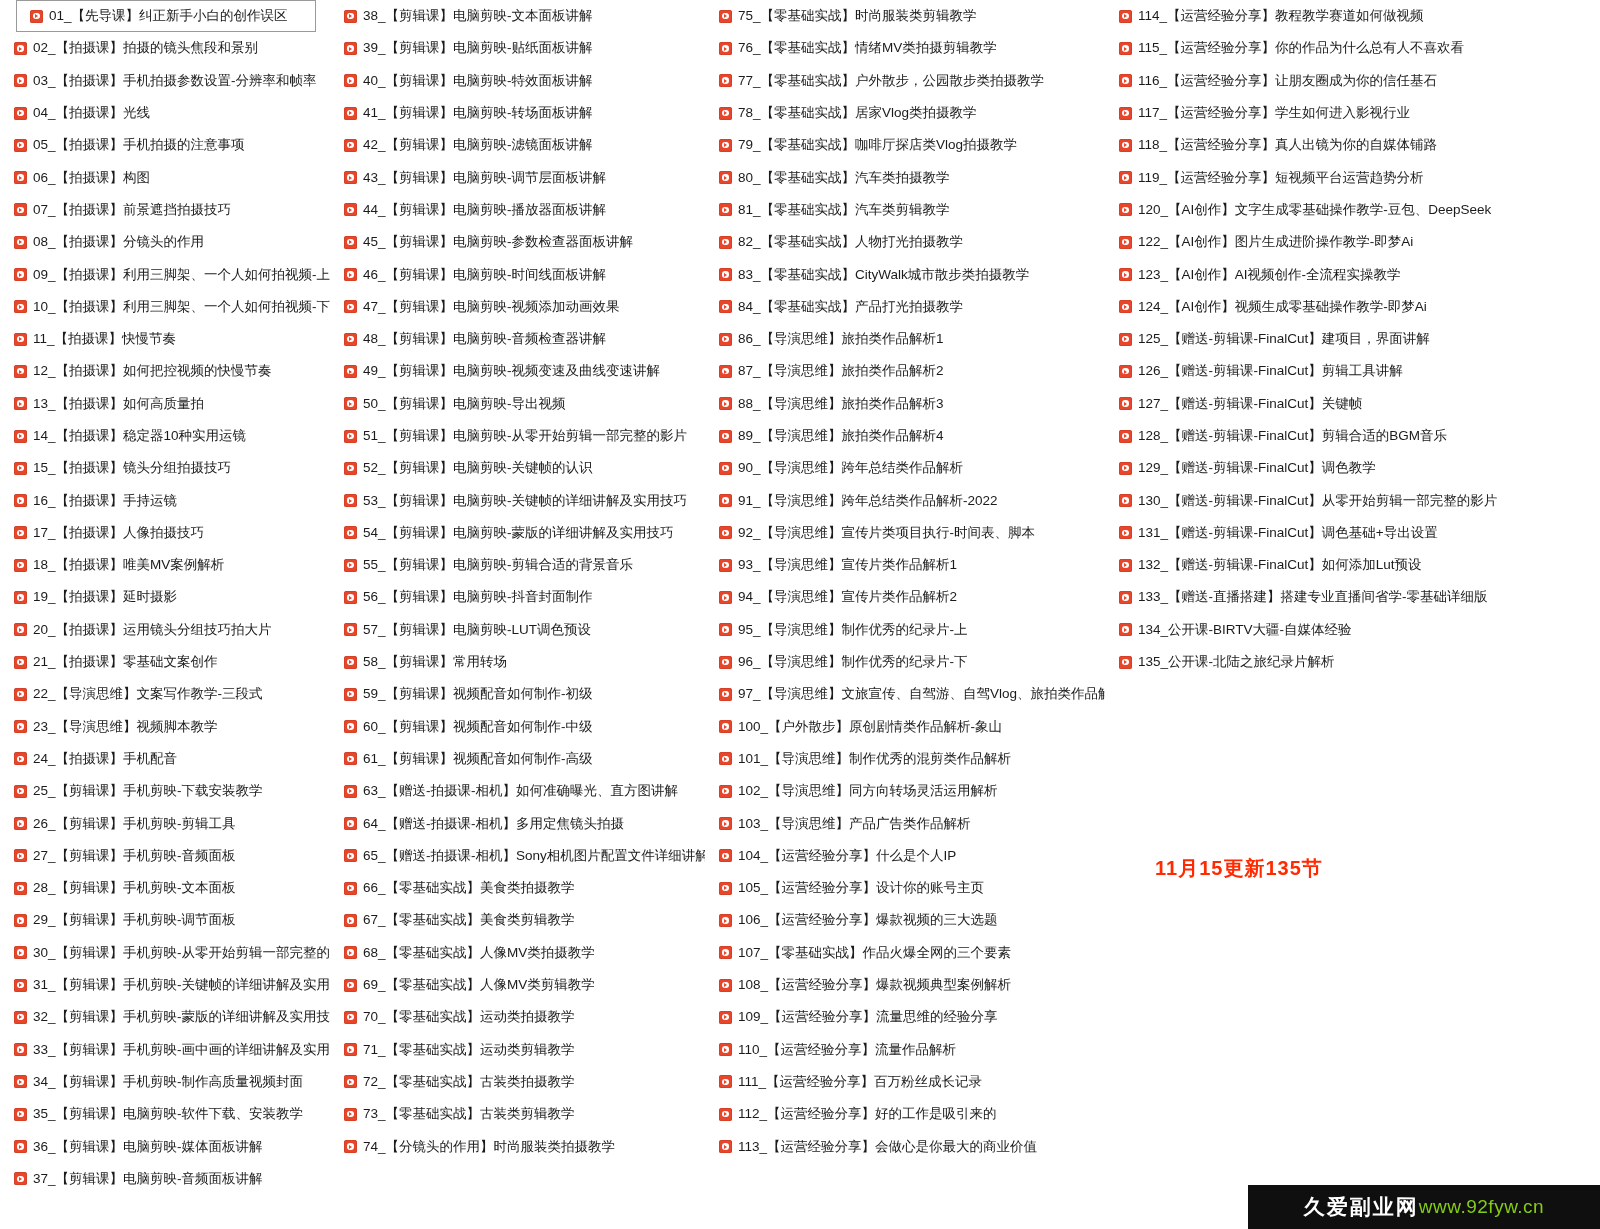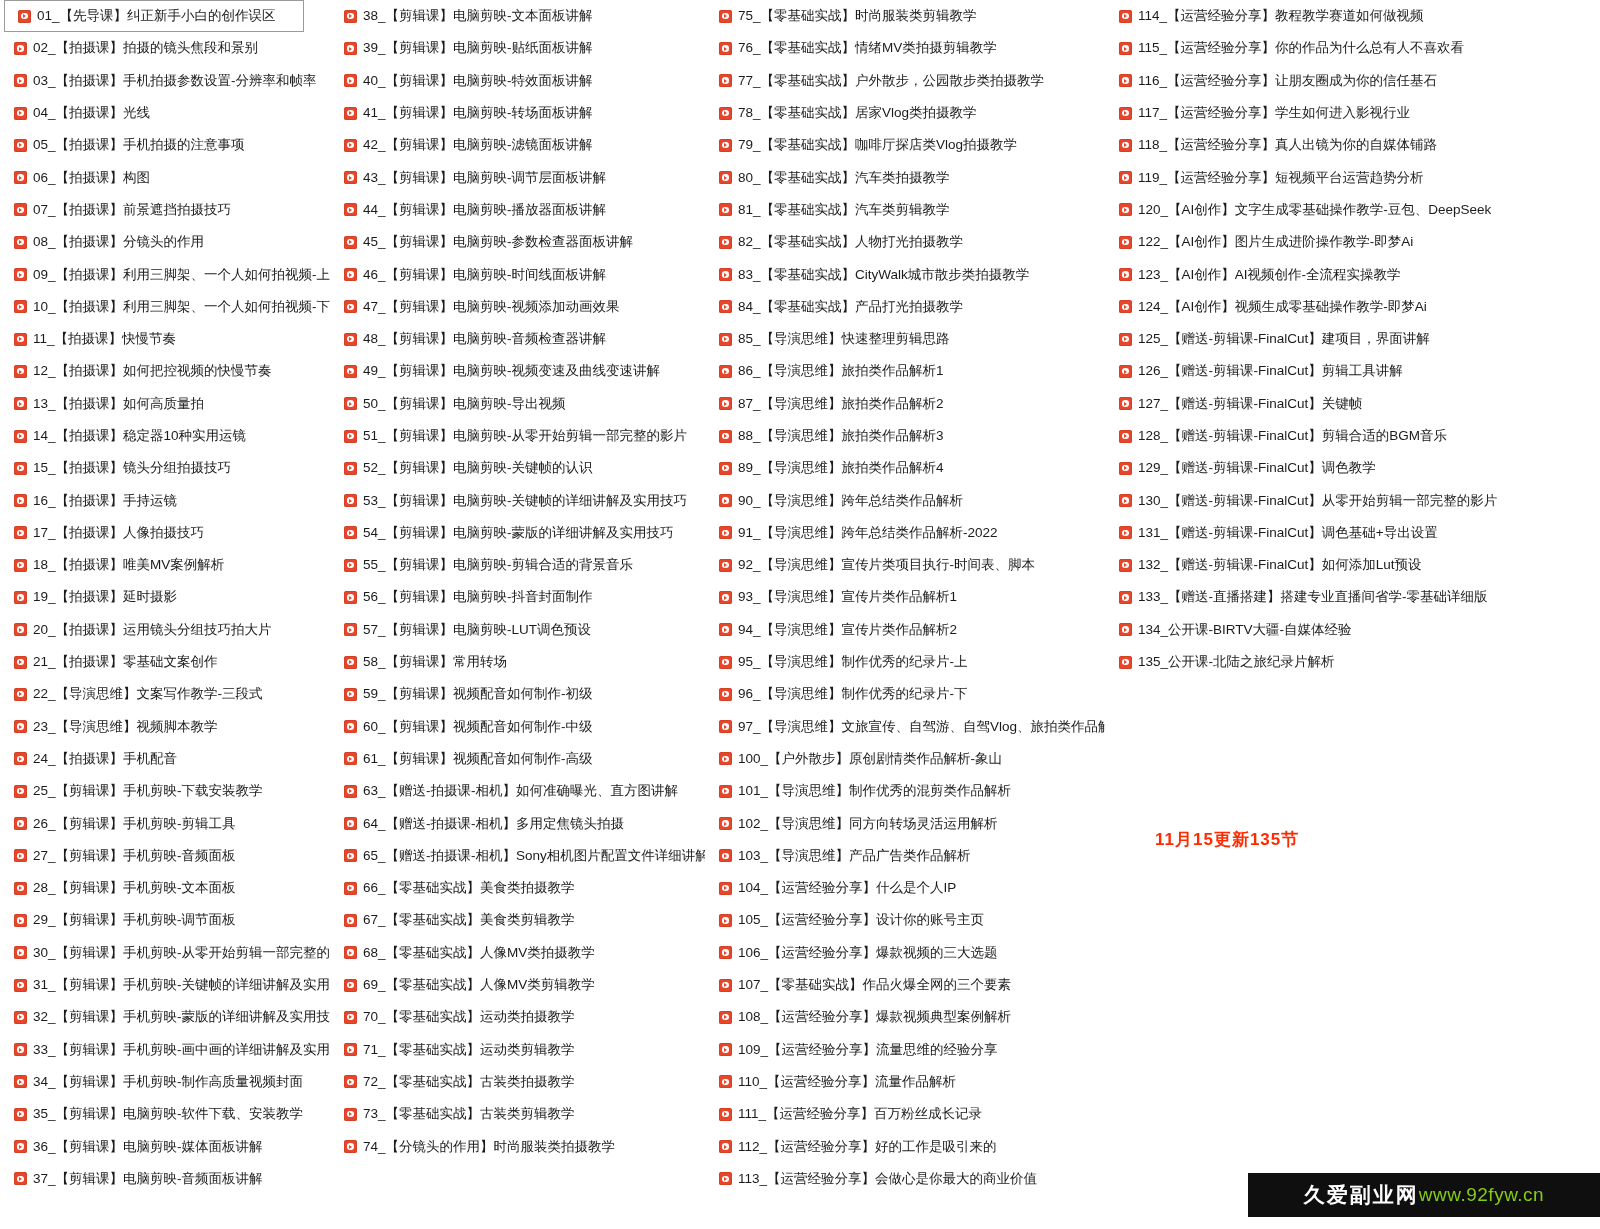--- a/index.html
+++ b/index.html
@@ -58,38 +58,38 @@
     flex:0 1 auto;
     overflow:hidden;
     text-overflow:clip;
   }
   
   .col1 .item:first-child{
     border:1px solid #9a9a9a;
     box-sizing:border-box;
     height:32.3px;
     width:300px;
-    margin-left:4px;
+    margin-left:16px;
     background:#ffffff;
   }
   .col1 .item:first-child .ico{margin-left:13px;}
 
   .note{
     position:absolute;
     left:1155px;
-    top:828px;
-    font-size:17px;
+    top:855px;
+    font-size:20px;
     color:#ff2a00;
     font-weight:bold;
     letter-spacing:1px;
   }
   .watermark{
     position:absolute;
     right:0px;
-    bottom:12px;
+    bottom:0px;
     width:352px;
     height:44px;
     background:#0f0f0f;
     display:flex;
     align-items:center;
     justify-content:center;
     gap:0;
   }
   .watermark .wm-main{
     color:#ffffff;
@@ -436,24 +436,20 @@
         <span class="ico"></span>
         <span class="txt">82_【零基础实战】人物打光拍摄教学</span>
       </div>
       <div class="item">
         <span class="ico"></span>
         <span class="txt">83_【零基础实战】CityWalk城市散步类拍摄教学</span>
       </div>
       <div class="item">
         <span class="ico"></span>
         <span class="txt">84_【零基础实战】产品打光拍摄教学</span>
-      </div>
-      <div class="item">
-        <span class="ico"></span>
-        <span class="txt">85_【导演思维】快速整理剪辑思路</span>
       </div>
       <div class="item">
         <span class="ico"></span>
         <span class="txt">86_【导演思维】旅拍类作品解析1</span>
       </div>
       <div class="item">
         <span class="ico"></span>
         <span class="txt">87_【导演思维】旅拍类作品解析2</span>
       </div>
       <div class="item">

